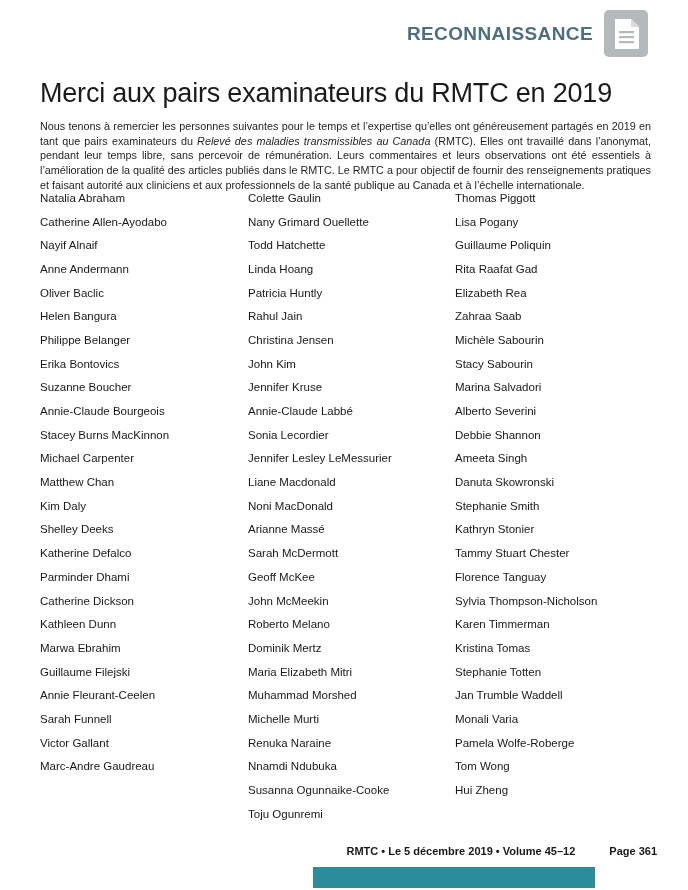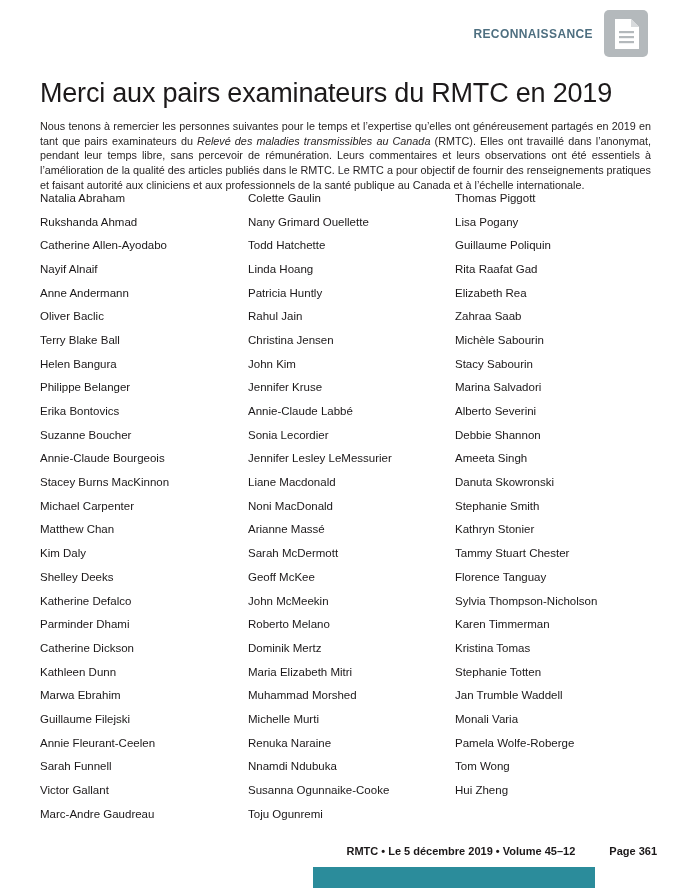--- a/index.html
+++ b/index.html
@@ -13,21 +13,21 @@
   }
   .page { position: absolute; inset: 0; }
 
   .header {
     position: absolute;
     top: 10px; right: 40px;
     display: flex; align-items: center; gap: 11px;
   }
   .section-label {
     color: #4e6f80;
-    font-size: 12px;
+    font-size: 19px;
     font-weight: 700;
     letter-spacing: 0.4px;
   }
   .doc-icon-box {
     width: 44px; height: 47px;
     background: #b4b9bc;
     border-radius: 5px;
     display: flex; align-items: center; justify-content: center;
   }
 
@@ -101,26 +101,24 @@
     </span>
   </div>
 
   <h1 class="title">Merci aux pairs examinateurs du RMTC en 2019</h1>
 
   <p class="intro"><span>Nous tenons à remercier les personnes suivantes pour le temps et l’expertise qu’elles ont généreusement partagés en 2019 en tant que pairs examinateurs du </span><span class="it">Relevé des maladies transmissibles au Canada</span><span> (RMTC). Elles ont travaillé dans l’anonymat, pendant leur temps libre, sans percevoir de rémunération. Leurs commentaires et leurs observations ont été essentiels à l’amélioration de la qualité des articles publiés dans le RMTC. Le RMTC a pour objectif de fournir des renseignements pratiques et faisant autorité aux cliniciens et aux professionnels de la santé publique au Canada et à l’échelle internationale.</span></p>
 
   <div class="names">
     <div class="col-0">
         <div class="name">Natalia Abraham</div>
-        <div class="name">Rukshanda Ahmad</div>
         <div class="name">Catherine Allen-Ayodabo</div>
         <div class="name">Nayif Alnaif</div>
         <div class="name">Anne Andermann</div>
         <div class="name">Oliver Baclic</div>
-        <div class="name">Terry Blake Ball</div>
         <div class="name">Helen Bangura</div>
         <div class="name">Philippe Belanger</div>
         <div class="name">Erika Bontovics</div>
         <div class="name">Suzanne Boucher</div>
         <div class="name">Annie-Claude Bourgeois</div>
         <div class="name">Stacey Burns MacKinnon</div>
         <div class="name">Michael Carpenter</div>
         <div class="name">Matthew Chan</div>
         <div class="name">Kim Daly</div>
         <div class="name">Shelley Deeks</div>

